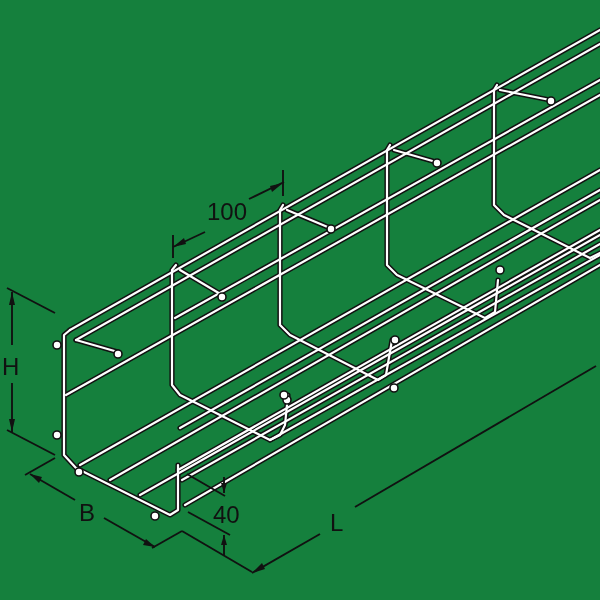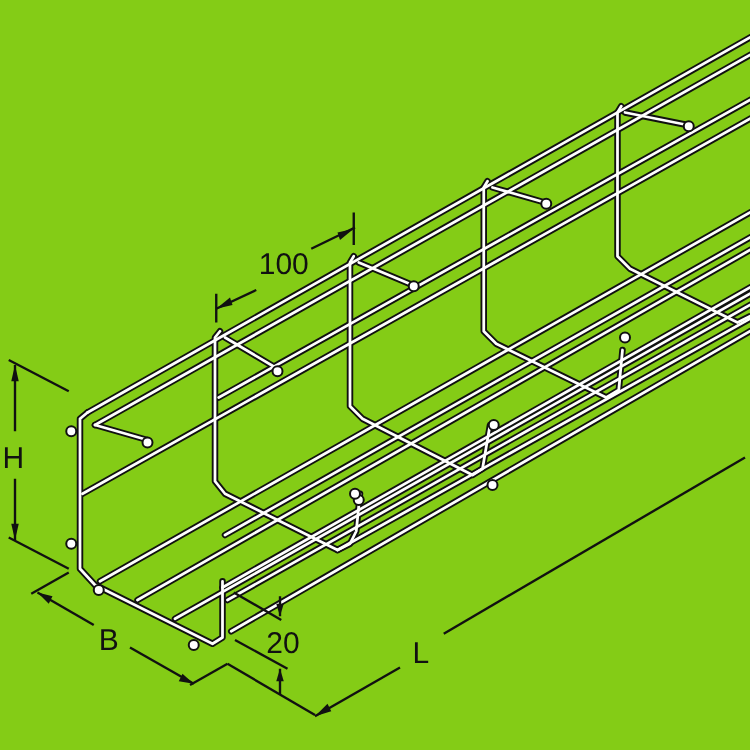--- a/index.html
+++ b/index.html
@@ -1,17 +1,17 @@
 <!DOCTYPE html>
 <html><head>
   <meta charset="utf-8">
   <style>
     html, body { margin: 0; padding: 0; background: #ffffff; }
     body { width: 600px; height: 600px; overflow: hidden; }
-    #stage { position: relative; width: 600px; height: 600px; background: #84cc16; }
+    #stage { position: relative; width: 600px; height: 600px; background: #15803d; }
     svg { position: absolute; left: 0; top: 0; }
     .wire { fill: none; stroke: #111111; stroke-width: 5.2; stroke-linecap: round; stroke-linejoin: round; }
     .wire-core { fill: none; stroke: #ffffff; stroke-width: 2.2; stroke-linecap: round; stroke-linejoin: round; }
     .dim { fill: none; stroke: #111111; stroke-width: 1.9; stroke-linecap: butt; }
     .arrow { fill: #111111; stroke: none; }
     .weld { fill: #ffffff; stroke: #111111; stroke-width: 1.6; }
     .dim-label {
       position: absolute;
       font-family: "Liberation Sans", sans-serif;
       font-size: 24px;
@@ -124,15 +124,15 @@
       <line class="dim" x1="182" y1="531" x2="252" y2="572"></line>
       <line class="dim" x1="252" y1="573" x2="320" y2="534"></line>
       <line class="dim" x1="355" y1="507" x2="596" y2="366"></line>
       <polygon class="arrow" points="252,573 262,563 265,569"></polygon>
     </g>
   </svg>
 
   <div class="dim-label" style="left:207px; top:200px;">100</div>
   <div class="dim-label" style="left:2px; top:355px;">H</div>
   <div class="dim-label" style="left:79px; top:501px;">B</div>
-  <div class="dim-label" style="left:213px; top:503px;">20</div>
+  <div class="dim-label" style="left:213px; top:503px;">40</div>
   <div class="dim-label" style="left:330px; top:511px;">L</div>
 </div>
 
 </body></html>

